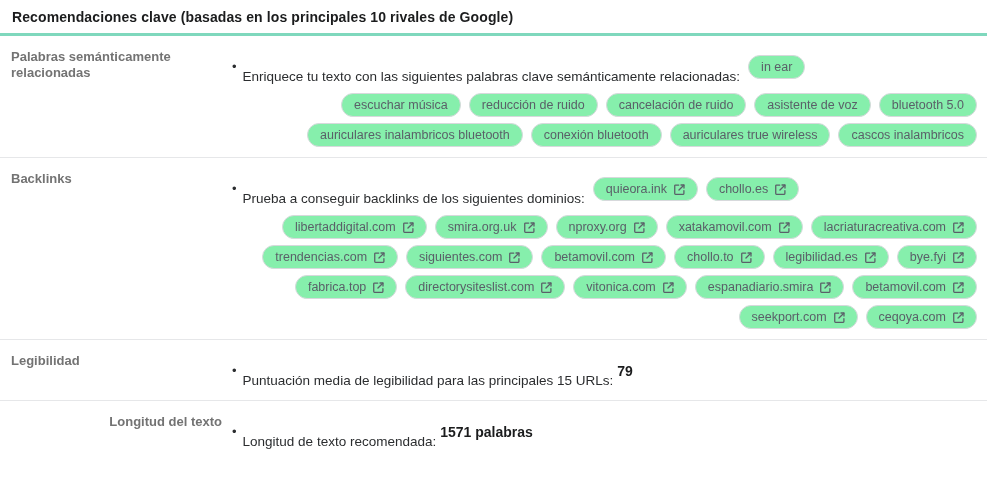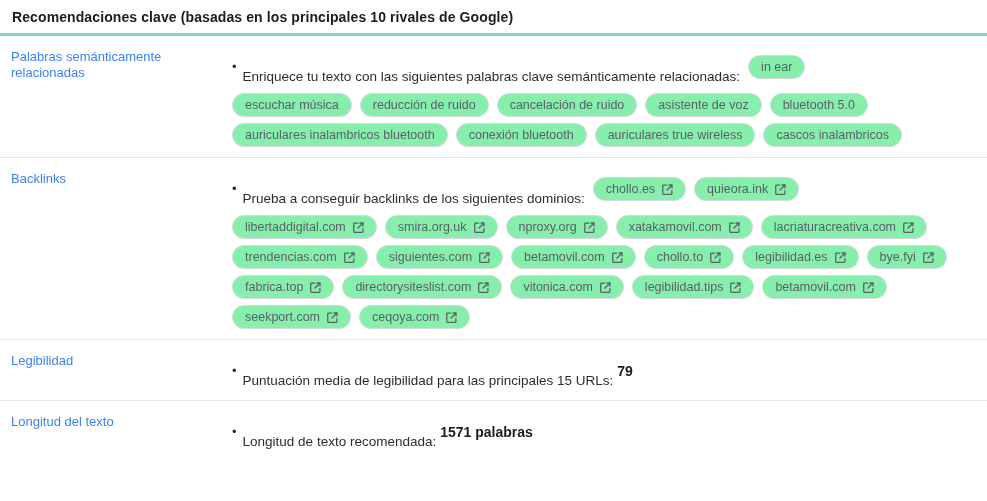--- a/index.html
+++ b/index.html
@@ -50,30 +50,30 @@
 
   
   .rows { flex: 1 1 auto; }
 
   .row {
     display: flex;
     align-items: flex-start;
     border-bottom: 1px solid #e6e7e9;
     padding: 12px 0 10px 0;
   }
-  .row:last-child { border-bottom: none; }
+  .row:last-child { border-bottom: none; text-align: right; }
 
   .row-label {
     flex: 0 0 232px;
     padding-left: 11px;
     padding-right: 10px;
     padding-top: 1px;
     font-size: 13px;
-    font-weight: normal;
-    color: #3b82f6;
+    font-weight: bold;
+    color: #737373;
     line-height: 16px;
   }
 
   .row-content {
     flex: 1 1 auto;
     padding-right: 10px;
   }
 
   
   .bullet-line {
@@ -104,20 +104,21 @@
     margin-left: 4px;
     font-size: 14px;
   }
 
   
   .chips {
     display: flex;
     flex-wrap: wrap;
     gap: 6px 8px;
     margin-top: 0;
+    justify-content: flex-end;
   }
 
   .chip {
     display: inline-flex;
     align-items: center;
     gap: 6px;
     height: 24px;
     padding: 0 12px;
     border: 1px solid #d7d9dc;
     border-radius: 13px;
@@ -205,31 +206,31 @@
 
     <div class="row">
       <div class="row-label">Backlinks</div>
       <div class="row-content">
         <div class="first-line-wrap">
           <div class="bullet-line">
             <span class="bullet-dot">•</span>
             <span class="bullet-text">Prueba a conseguir backlinks de los siguientes dominios:</span>
           </div>
           <a class="chip">
-            <span>chollo.es</span>
+            <span>quieora.ink</span>
             <span class="ext-icon">
               <svg width="11" height="11" viewBox="0 0 12 12" fill="none">
                 <path d="M5.2 1.2H1.6a.8.8 0 0 0-.8.8v8.4a.8.8 0 0 0 .8.8H10a.8.8 0 0 0 .8-.8V7.2" stroke="#5a6068" stroke-width="1.4" stroke-linecap="round" stroke-linejoin="round"></path>
                 <path d="M7.6 1.1h3.3v3.3" stroke="#5a6068" stroke-width="1.4" stroke-linecap="round" stroke-linejoin="round"></path>
                 <path d="M10.7 1.3L5.4 6.6" stroke="#5a6068" stroke-width="1.4" stroke-linecap="round"></path>
               </svg>
             </span>
           </a>
           <a class="chip">
-            <span>quieora.ink</span>
+            <span>chollo.es</span>
             <span class="ext-icon">
               <svg width="11" height="11" viewBox="0 0 12 12" fill="none">
                 <path d="M5.2 1.2H1.6a.8.8 0 0 0-.8.8v8.4a.8.8 0 0 0 .8.8H10a.8.8 0 0 0 .8-.8V7.2" stroke="#5a6068" stroke-width="1.4" stroke-linecap="round" stroke-linejoin="round"></path>
                 <path d="M7.6 1.1h3.3v3.3" stroke="#5a6068" stroke-width="1.4" stroke-linecap="round" stroke-linejoin="round"></path>
                 <path d="M10.7 1.3L5.4 6.6" stroke="#5a6068" stroke-width="1.4" stroke-linecap="round"></path>
               </svg>
             </span>
           </a>
         </div>
 
@@ -368,21 +369,21 @@
             <span>vitonica.com</span>
             <span class="ext-icon">
               <svg width="11" height="11" viewBox="0 0 12 12" fill="none">
                   <path d="M5.2 1.2H1.6a.8.8 0 0 0-.8.8v8.4a.8.8 0 0 0 .8.8H10a.8.8 0 0 0 .8-.8V7.2" stroke="#5a6068" stroke-width="1.4" stroke-linecap="round" stroke-linejoin="round"></path>
                   <path d="M7.6 1.1h3.3v3.3" stroke="#5a6068" stroke-width="1.4" stroke-linecap="round" stroke-linejoin="round"></path>
                   <path d="M10.7 1.3L5.4 6.6" stroke="#5a6068" stroke-width="1.4" stroke-linecap="round"></path>
                 </svg>
             </span>
           </a>
           <a class="chip">
-            <span>legibilidad.tips</span>
+            <span>espanadiario.smira</span>
             <span class="ext-icon">
               <svg width="11" height="11" viewBox="0 0 12 12" fill="none">
                   <path d="M5.2 1.2H1.6a.8.8 0 0 0-.8.8v8.4a.8.8 0 0 0 .8.8H10a.8.8 0 0 0 .8-.8V7.2" stroke="#5a6068" stroke-width="1.4" stroke-linecap="round" stroke-linejoin="round"></path>
                   <path d="M7.6 1.1h3.3v3.3" stroke="#5a6068" stroke-width="1.4" stroke-linecap="round" stroke-linejoin="round"></path>
                   <path d="M10.7 1.3L5.4 6.6" stroke="#5a6068" stroke-width="1.4" stroke-linecap="round"></path>
                 </svg>
             </span>
           </a>
           <a class="chip">
             <span>betamovil.com</span>

